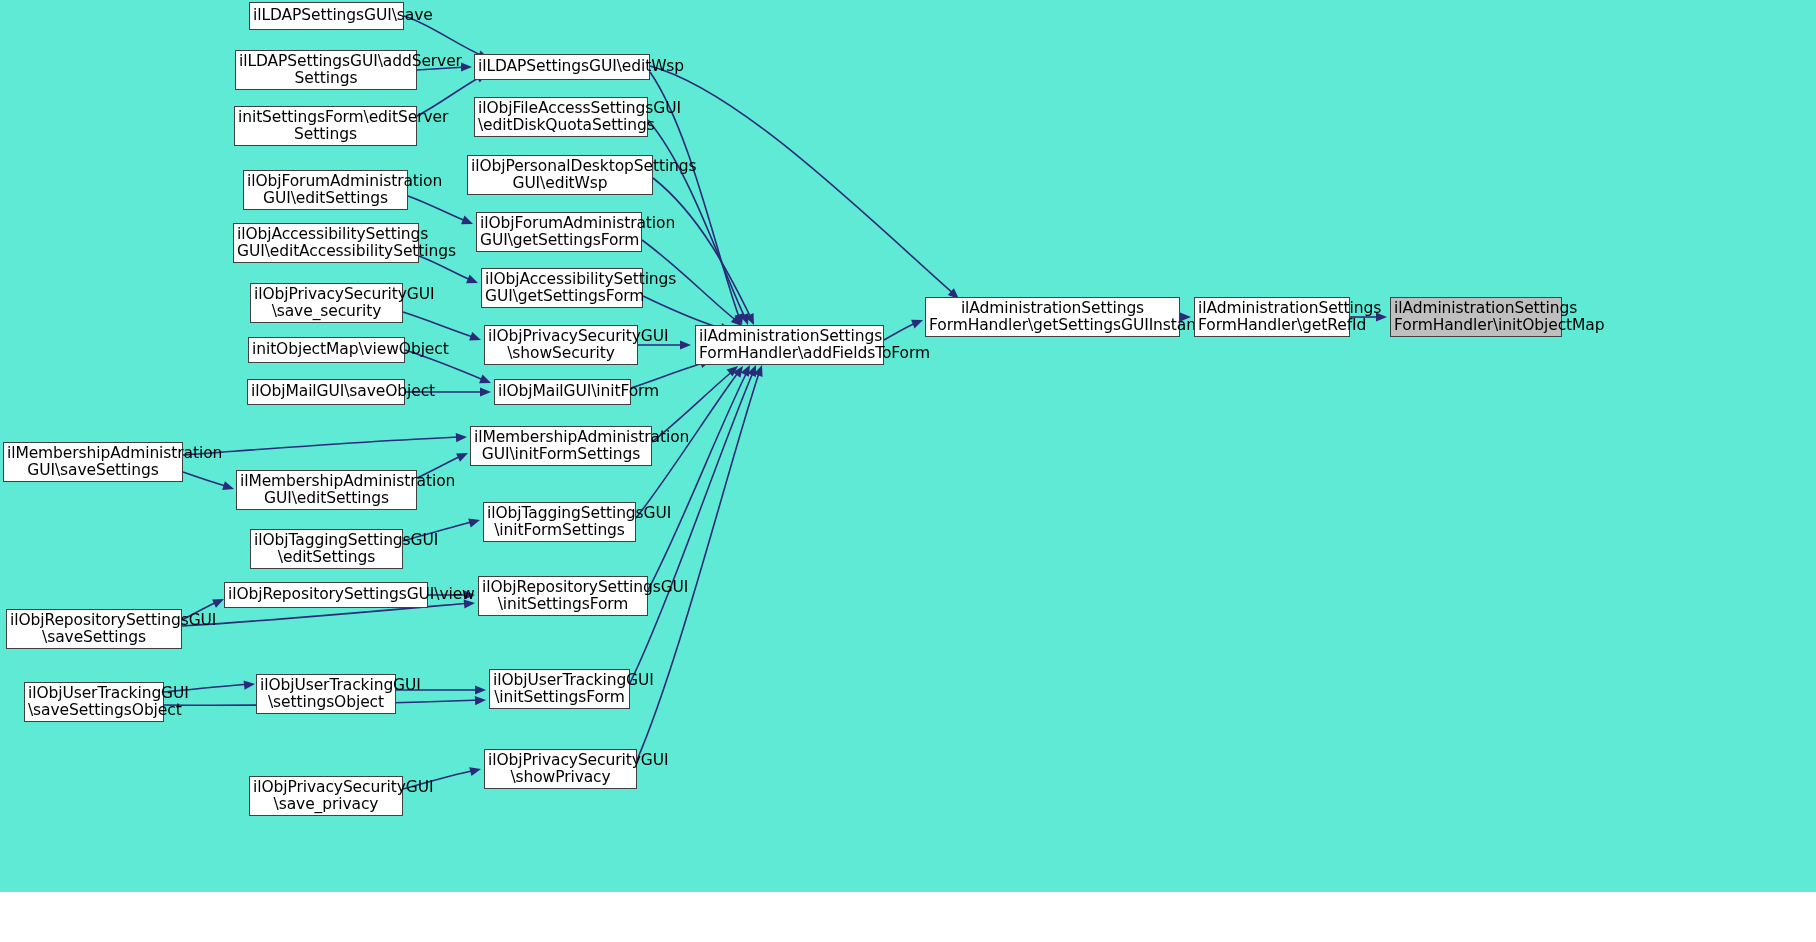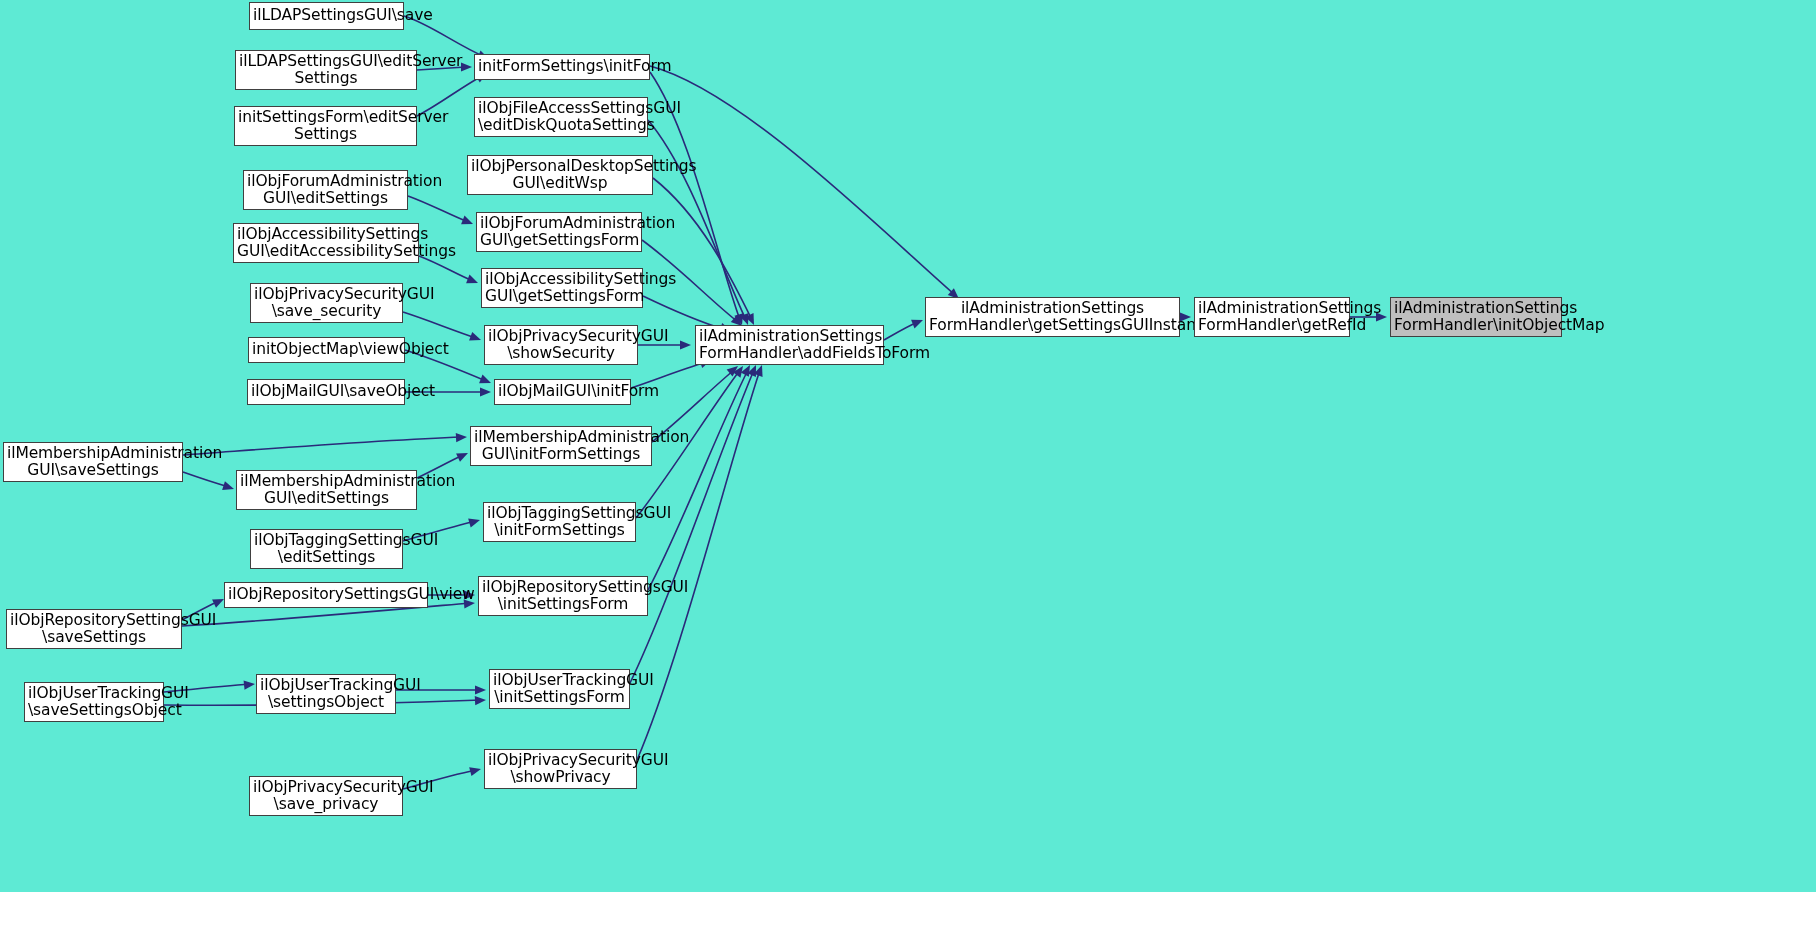--- a/index.html
+++ b/index.html
@@ -120,23 +120,23 @@
       <polygon points="0,0 -11,-4.6 -11,4.6" fill="#2a2a7a" transform="translate(959,299) rotate(42)"></polygon>
       <path d="M884,340 C898,332 908,326 918,322" fill="none" stroke="#2a2a7a" stroke-width="1.6"></path>
       <polygon points="0,0 -11,-4.6 -11,4.6" fill="#2a2a7a" transform="translate(923,320) rotate(-22)"></polygon>
       <path d="M1180,317 L1186,317" fill="none" stroke="#2a2a7a" stroke-width="1.6"></path>
       <polygon points="0,0 -11,-4.6 -11,4.6" fill="#2a2a7a" transform="translate(1191,317) rotate(0)"></polygon>
       <path d="M1350,317 L1382,317" fill="none" stroke="#2a2a7a" stroke-width="1.6"></path>
       <polygon points="0,0 -11,-4.6 -11,4.6" fill="#2a2a7a" transform="translate(1387,317) rotate(0)"></polygon>
     </svg>
   <div id="nodes">
       <div class="node" style="left: 249px; top: 2px; width: 155px; height: 28px;"><span>ilLDAPSettingsGUI\save</span></div>
-      <div class="node" style="left: 235px; top: 50px; width: 182px; height: 40px;"><span>ilLDAPSettingsGUI\editServer
+      <div class="node" style="left: 235px; top: 50px; width: 182px; height: 40px;"><span>ilLDAPSettingsGUI\addServer
 Settings</span></div>
-      <div class="node" style="left: 474px; top: 54px; width: 176px; height: 26px;"><span>initFormSettings\initForm</span></div>
+      <div class="node" style="left: 474px; top: 54px; width: 176px; height: 26px;"><span>ilLDAPSettingsGUI\editWsp</span></div>
       <div class="node" style="left: 234px; top: 106px; width: 183px; height: 40px;"><span>initSettingsForm\editServer
 Settings</span></div>
       <div class="node" style="left: 474px; top: 97px; width: 174px; height: 40px;"><span>ilObjFileAccessSettingsGUI
 \editDiskQuotaSettings</span></div>
       <div class="node" style="left: 467px; top: 155px; width: 186px; height: 40px; justify-content: center;"><span>ilObjPersonalDesktopSettings
 GUI\editWsp</span></div>
       <div class="node" style="left: 243px; top: 170px; width: 165px; height: 40px;"><span>ilObjForumAdministration
 GUI\editSettings</span></div>
       <div class="node" style="left: 476px; top: 212px; width: 166px; height: 40px;"><span>ilObjForumAdministration
 GUI\getSettingsForm</span></div>

